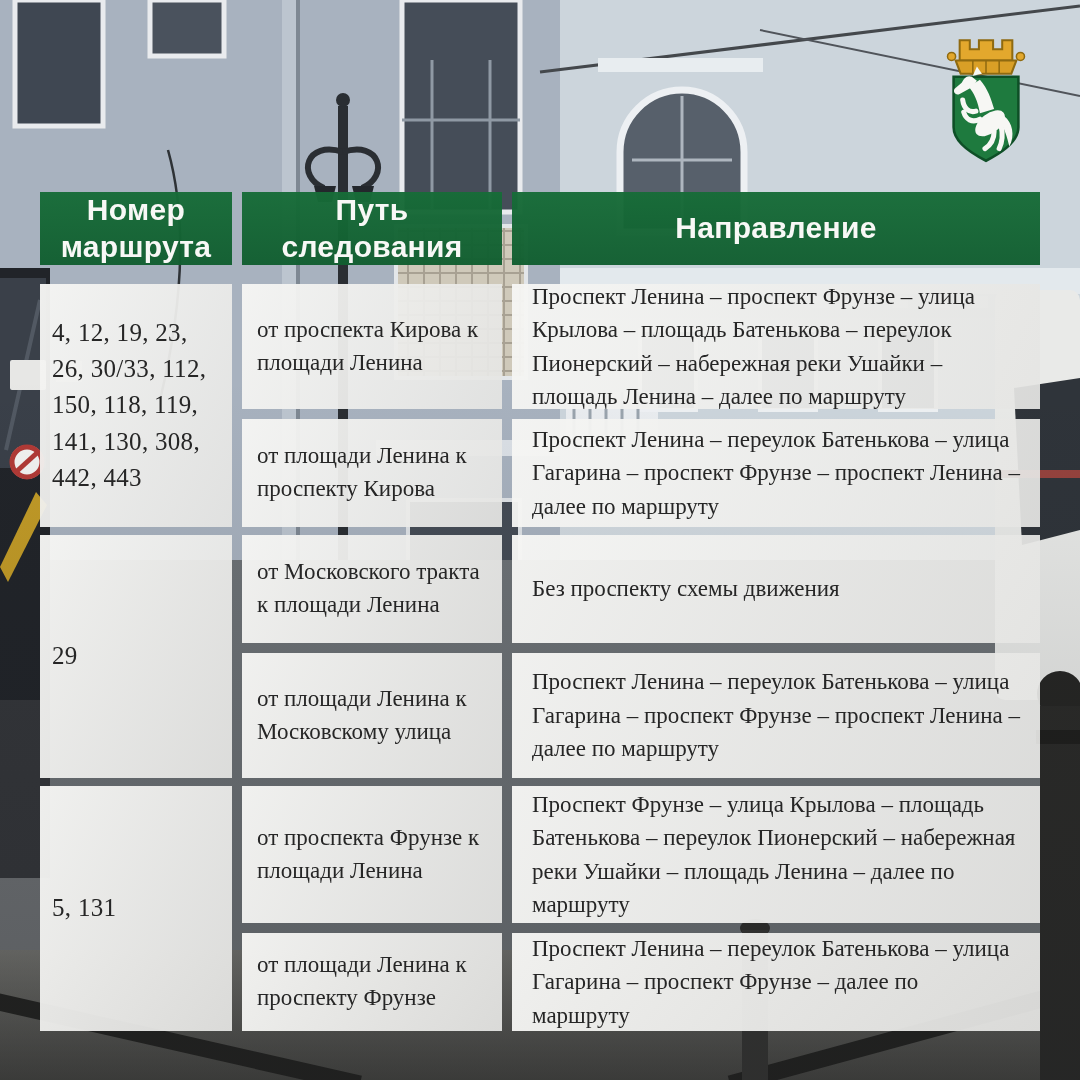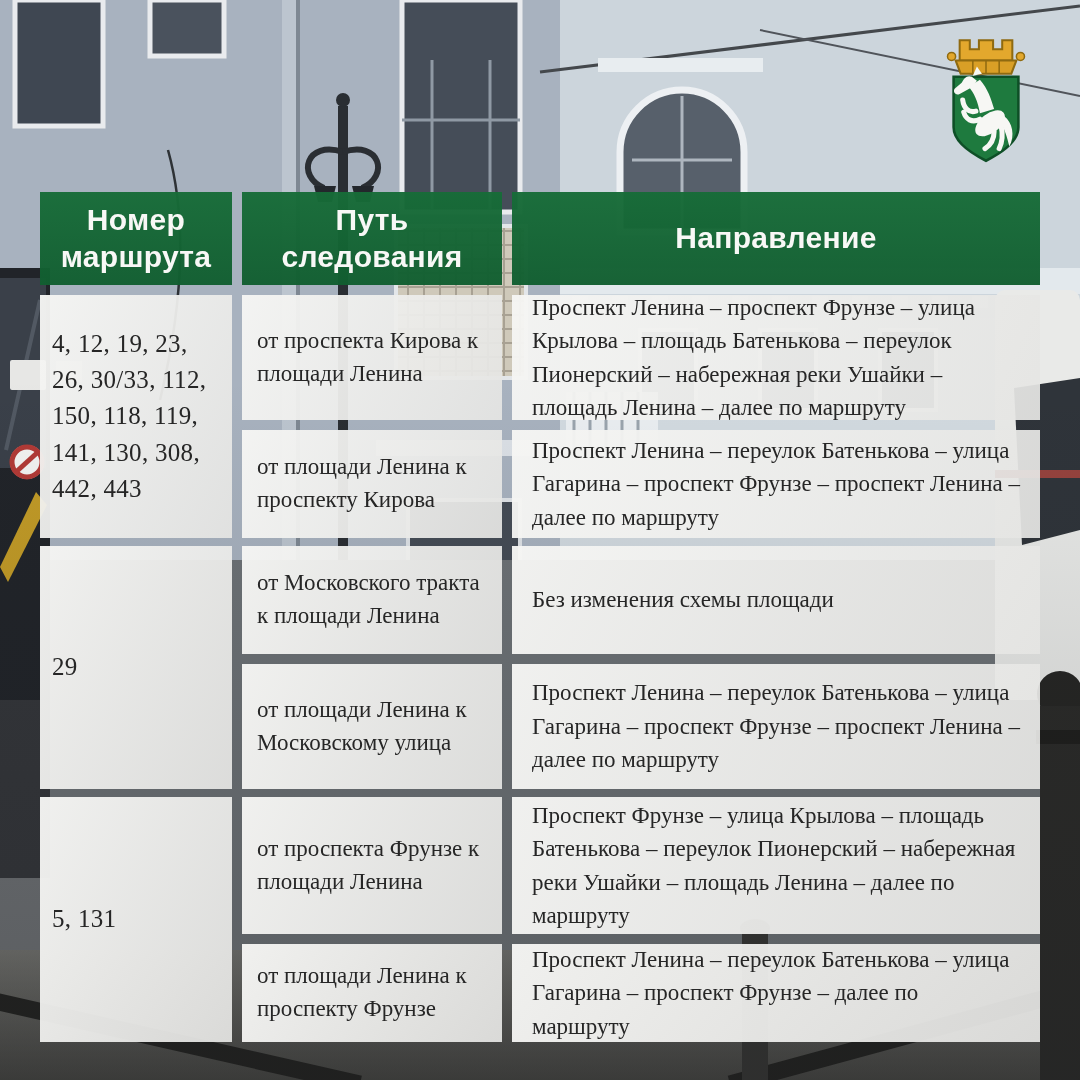--- a/index.html
+++ b/index.html
@@ -8,21 +8,21 @@
   .canvas { position:relative; width:1080px; height:1080px; overflow:hidden; background:#8f979f; }
 
   
   .bg { position:absolute; inset:0; z-index:0; }
 
   
   .emblem { position:absolute; top:22px; right:44px; width:100px; height:158px; z-index:3; }
 
   
   .route-table { position:absolute; left:40px; top:192px; width:1000px; z-index:2; color:#262626; }
-  .hdr-row { display:grid; grid-template-columns:192px 260px 528px; column-gap:10px; height:93px; margin-bottom:10px; }
+  .hdr-row { display:grid; grid-template-columns:192px 260px 528px; column-gap:10px; height:72px; margin-bottom:20px; }
   .hdr-cell {
     background:linear-gradient(180deg, rgba(23,108,56,.97), rgba(17,94,48,.97));
     color:#f8f8f6; font-weight:bold; font-size:30px; line-height:1.22;
     display:flex; align-items:center; justify-content:center; text-align:center;
     letter-spacing:.3px;
   }
   .grp { display:grid; grid-template-columns:192px 260px 528px; column-gap:10px; row-gap:10px; margin-bottom:8px; }
   .grp-1 { grid-template-rows:125px 108px; }
   .grp-2 { grid-template-rows:108px 125px; }
   .grp-3 { grid-template-rows:137px 98px; }
@@ -175,21 +175,21 @@
       <div class="cell routes-cell">4, 12, 19, 23, 26, 30/33, 112, 150, 118, 119, 141, 130, 308, 442, 443</div>
       <div class="cell dir-cell" style="grid-column:2;grid-row:1">от проспекта Кирова к площади Ленина</div>
       <div class="cell path-cell" style="grid-column:3;grid-row:1">Проспект Ленина – проспект Фрунзе – улица Крылова – площадь Батенькова – переулок Пионерский – набережная реки Ушайки – площадь Ленина – далее по маршруту</div>
       <div class="cell dir-cell" style="grid-column:2;grid-row:2">от площади Ленина к проспекту Кирова</div>
       <div class="cell path-cell" style="grid-column:3;grid-row:2">Проспект Ленина – переулок Батенькова – улица Гагарина – проспект Фрунзе – проспект Ленина – далее по маршруту</div>
     </div>
 
     <div class="grp grp-2">
       <div class="cell routes-cell">29</div>
       <div class="cell dir-cell" style="grid-column:2;grid-row:1">от Московского тракта к площади Ленина</div>
-      <div class="cell path-cell" style="grid-column:3;grid-row:1">Без изменения схемы площади</div>
+      <div class="cell path-cell" style="grid-column:3;grid-row:1">Без проспекту схемы движения</div>
       <div class="cell dir-cell" style="grid-column:2;grid-row:2">от площади Ленина к Московскому улица</div>
       <div class="cell path-cell" style="grid-column:3;grid-row:2">Проспект Ленина – переулок Батенькова – улица Гагарина – проспект Фрунзе – проспект Ленина – далее по маршруту</div>
     </div>
 
     <div class="grp grp-3">
       <div class="cell routes-cell">5, 131</div>
       <div class="cell dir-cell" style="grid-column:2;grid-row:1">от проспекта Фрунзе к площади Ленина</div>
       <div class="cell path-cell" style="grid-column:3;grid-row:1">Проспект Фрунзе – улица Крылова – площадь Батенькова  –  переулок Пионерский – набережная реки Ушайки – площадь Ленина – далее по маршруту</div>
       <div class="cell dir-cell" style="grid-column:2;grid-row:2">от площади Ленина к проспекту Фрунзе</div>
       <div class="cell path-cell" style="grid-column:3;grid-row:2">Проспект Ленина – переулок Батенькова – улица Гагарина – проспект Фрунзе – далее по маршруту</div>

